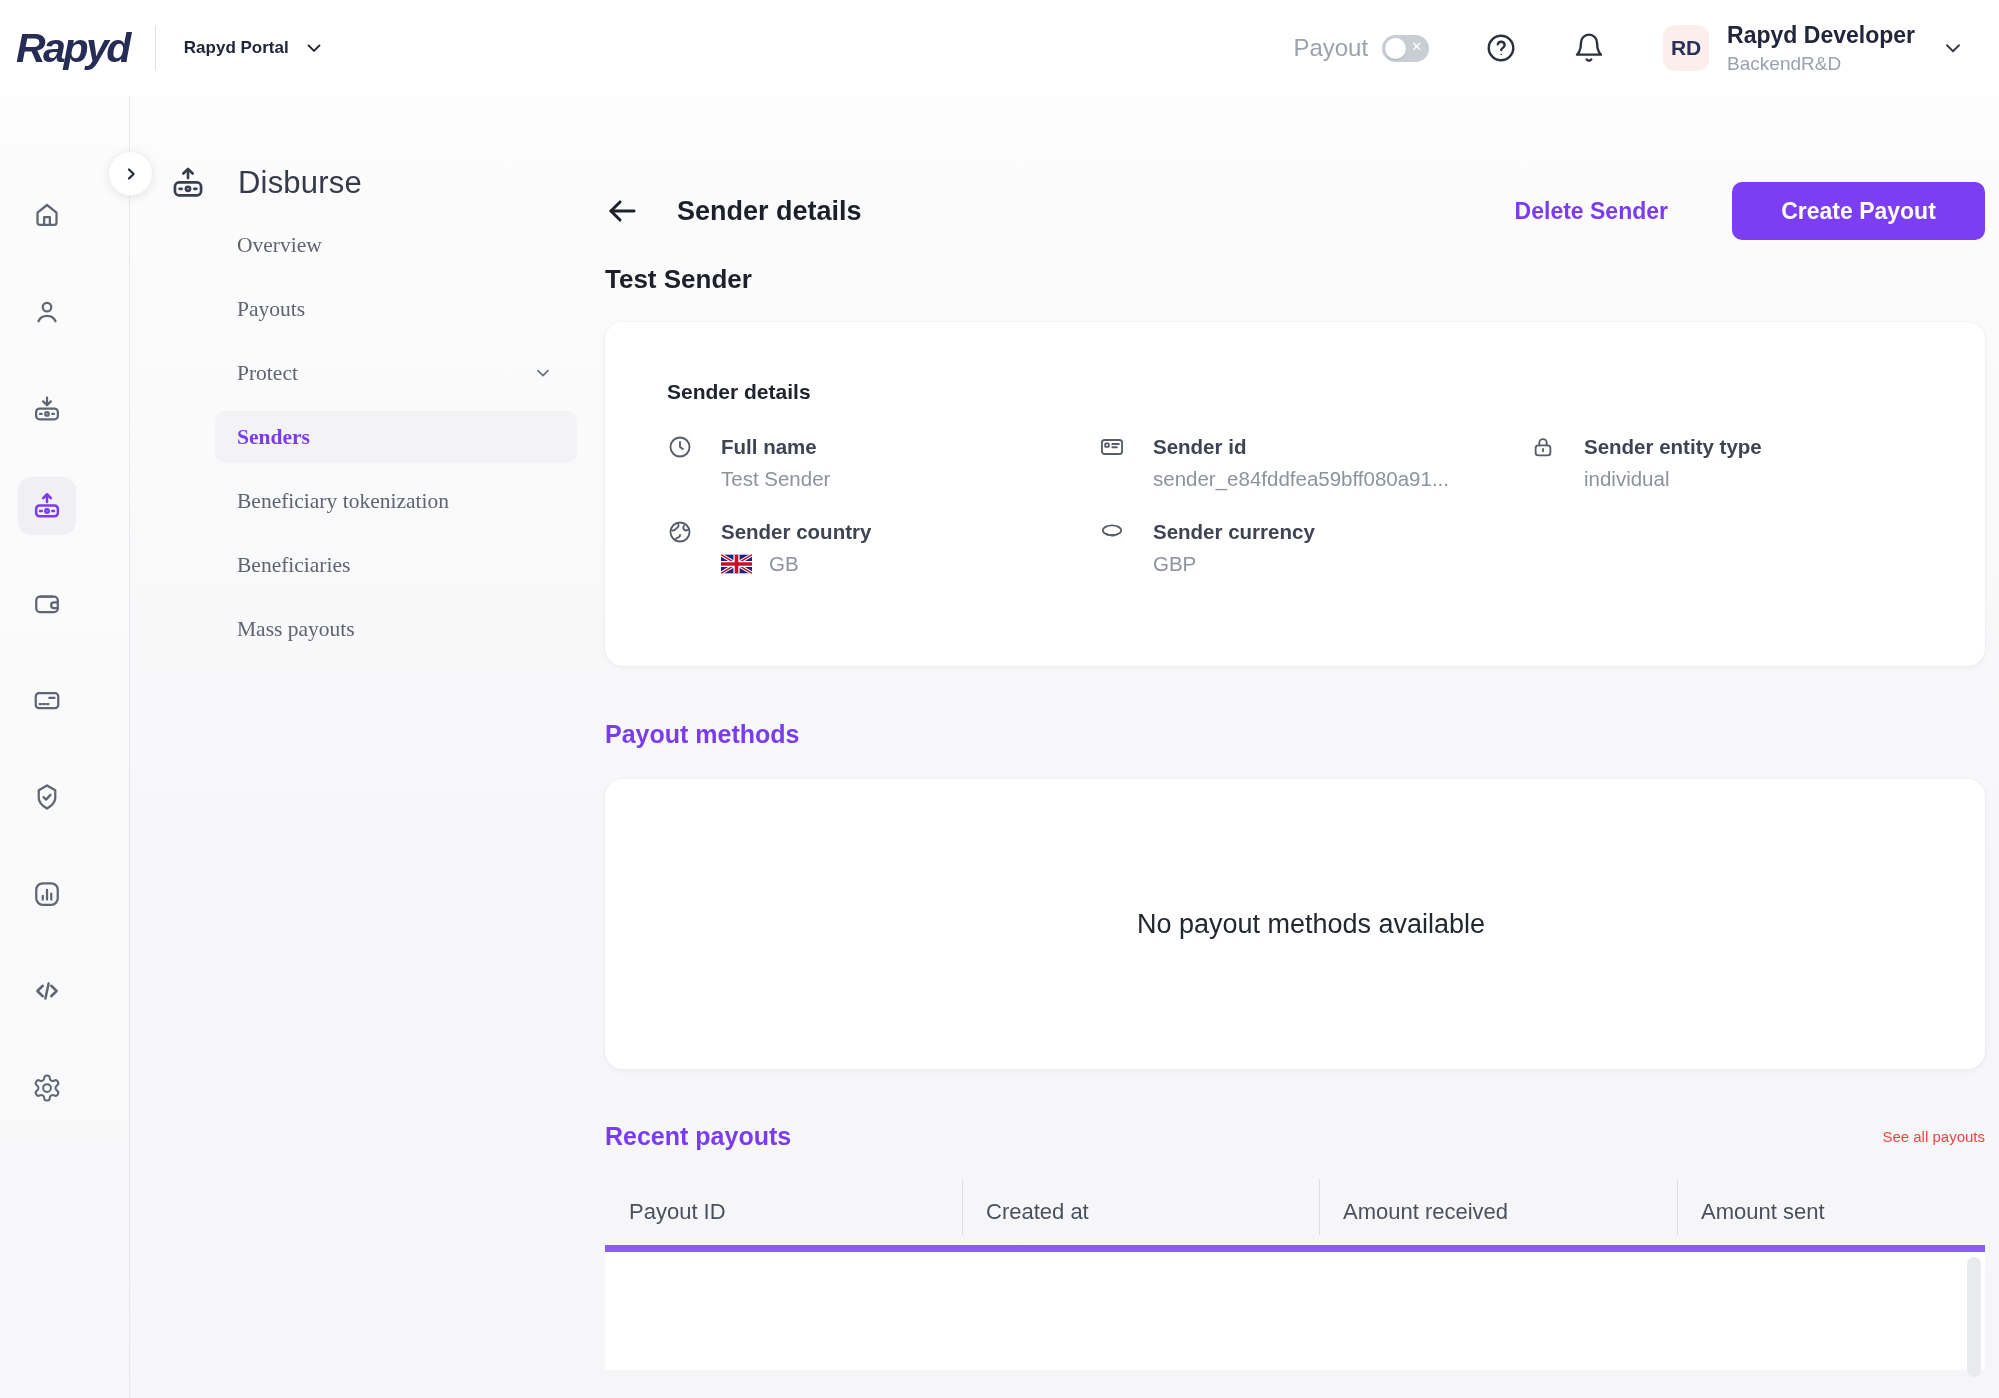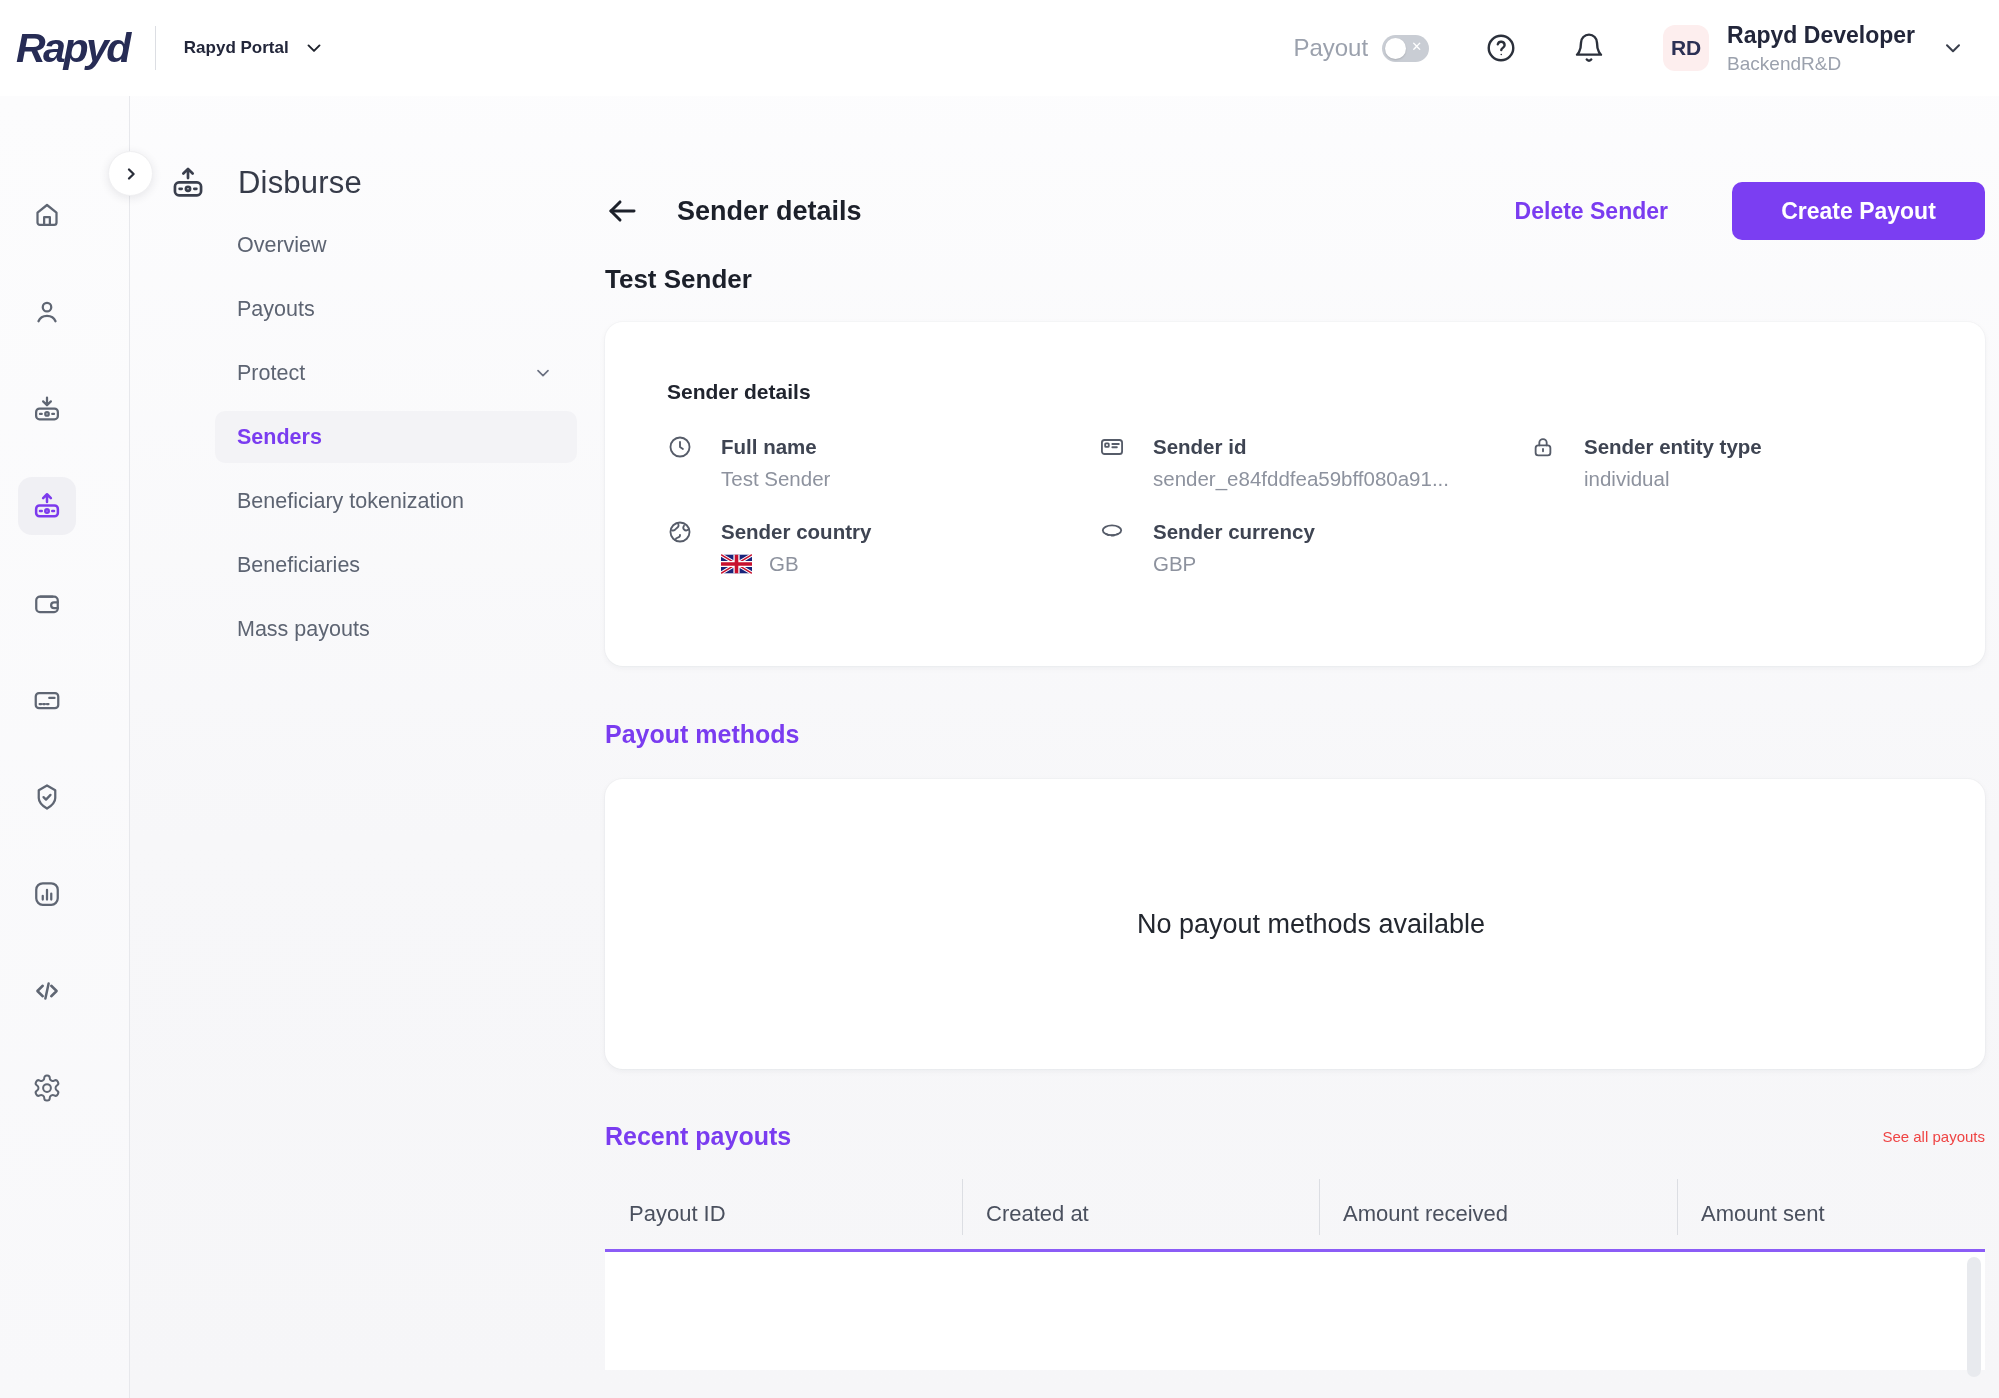--- a/index.html
+++ b/index.html
@@ -42,21 +42,21 @@
               color:#5f6673; cursor:pointer; }
   .rail-btn.active { background:#f0f0f4; color:#7c3aed; }
   .expand-btn { position:absolute; left:108px; top:151px; width:45px; height:45px; border-radius:50%;
                 background:#ffffff; border:1px solid #f0f0f2; box-shadow:0 2px 10px rgba(40,44,60,.10);
                 display:flex; align-items:center; justify-content:center; color:#2a2e3a; cursor:pointer; z-index:5; }
 
   
   .sidebar { position:absolute; left:170px; top:89px; width:420px; }
   .sb-title { display:flex; align-items:center; gap:32px; margin-top:70px; height:48px; color:#363b49; }
   .sb-title .txt { font-size:31px; font-weight:500; letter-spacing:.2px; }
-  .sb-menu { margin-top:12px; margin-left:45px; width:362px; list-style:none; }
+  .sb-menu { margin-top:12px; margin-left:45px; width:362px; list-style:none;font-family:Liberation Serif, serif; }
   .sb-item { height:52px; margin-bottom:12px; border-radius:10px; display:flex; align-items:center;
              justify-content:space-between; padding:0 24px 0 22px; font-size:21.5px; color:#5d6472; cursor:pointer; }
   .sb-item.active { background:#f3f3f6; color:#7a3cf0; font-weight:bold; }
   .sb-item .chev { color:#6a7080; }
 
   
   .main { position:absolute; left:605px; top:96px; width:1380px; }
   .page-head { margin-top:86px; height:58px; display:flex; align-items:center; }
   .back-btn { color:#1d212b; cursor:pointer; }
   .page-title { font-size:27px; font-weight:bold; color:#1c202a; margin-left:38px; }
@@ -79,21 +79,21 @@
 
   .section-title { font-size:25px; font-weight:bold; color:#7a3cf0; }
   .pm-title { margin-top:54px; }
   .empty-card { margin-top:30px; height:290px; display:flex; align-items:center; justify-content:center; }
   .empty-text { font-size:27px; font-weight:500; color:#23272f;margin-left:32px; }
 
   .recent-head { margin-top:53px; display:flex; align-items:center; justify-content:space-between; }
   .see-all { font-size:15px; color:#ef4444; cursor:pointer; }
 
   .table { margin-top:28px; }
-  .thead { display:flex; height:73px; border-bottom:3px solid #8b5cf6; }
+  .thead { display:flex; height:73px; border-bottom:7px solid #8b5cf6; }
   .th { display:flex; align-items:center; padding-left:24px; font-size:22px; color:#4a505e; position:relative; }
   .th:nth-child(1){ width:357px; } .th:nth-child(2){ width:357px; } .th:nth-child(3){ width:358px; } .th:nth-child(4){ flex:1; }
   .th + .th::before { content:""; position:absolute; left:0; top:0; height:56px; width:1px; background:#dcdee3; }
   .tbody { height:118px; background:#ffffff; position:relative; }
   .scroll-thumb { position:absolute; right:4px; top:5px; width:14px; height:120px; border-radius:7px; background:#e8eaee; cursor:grab; }
 </style>
 </head>
 <body>
 
 <header class="topbar">

